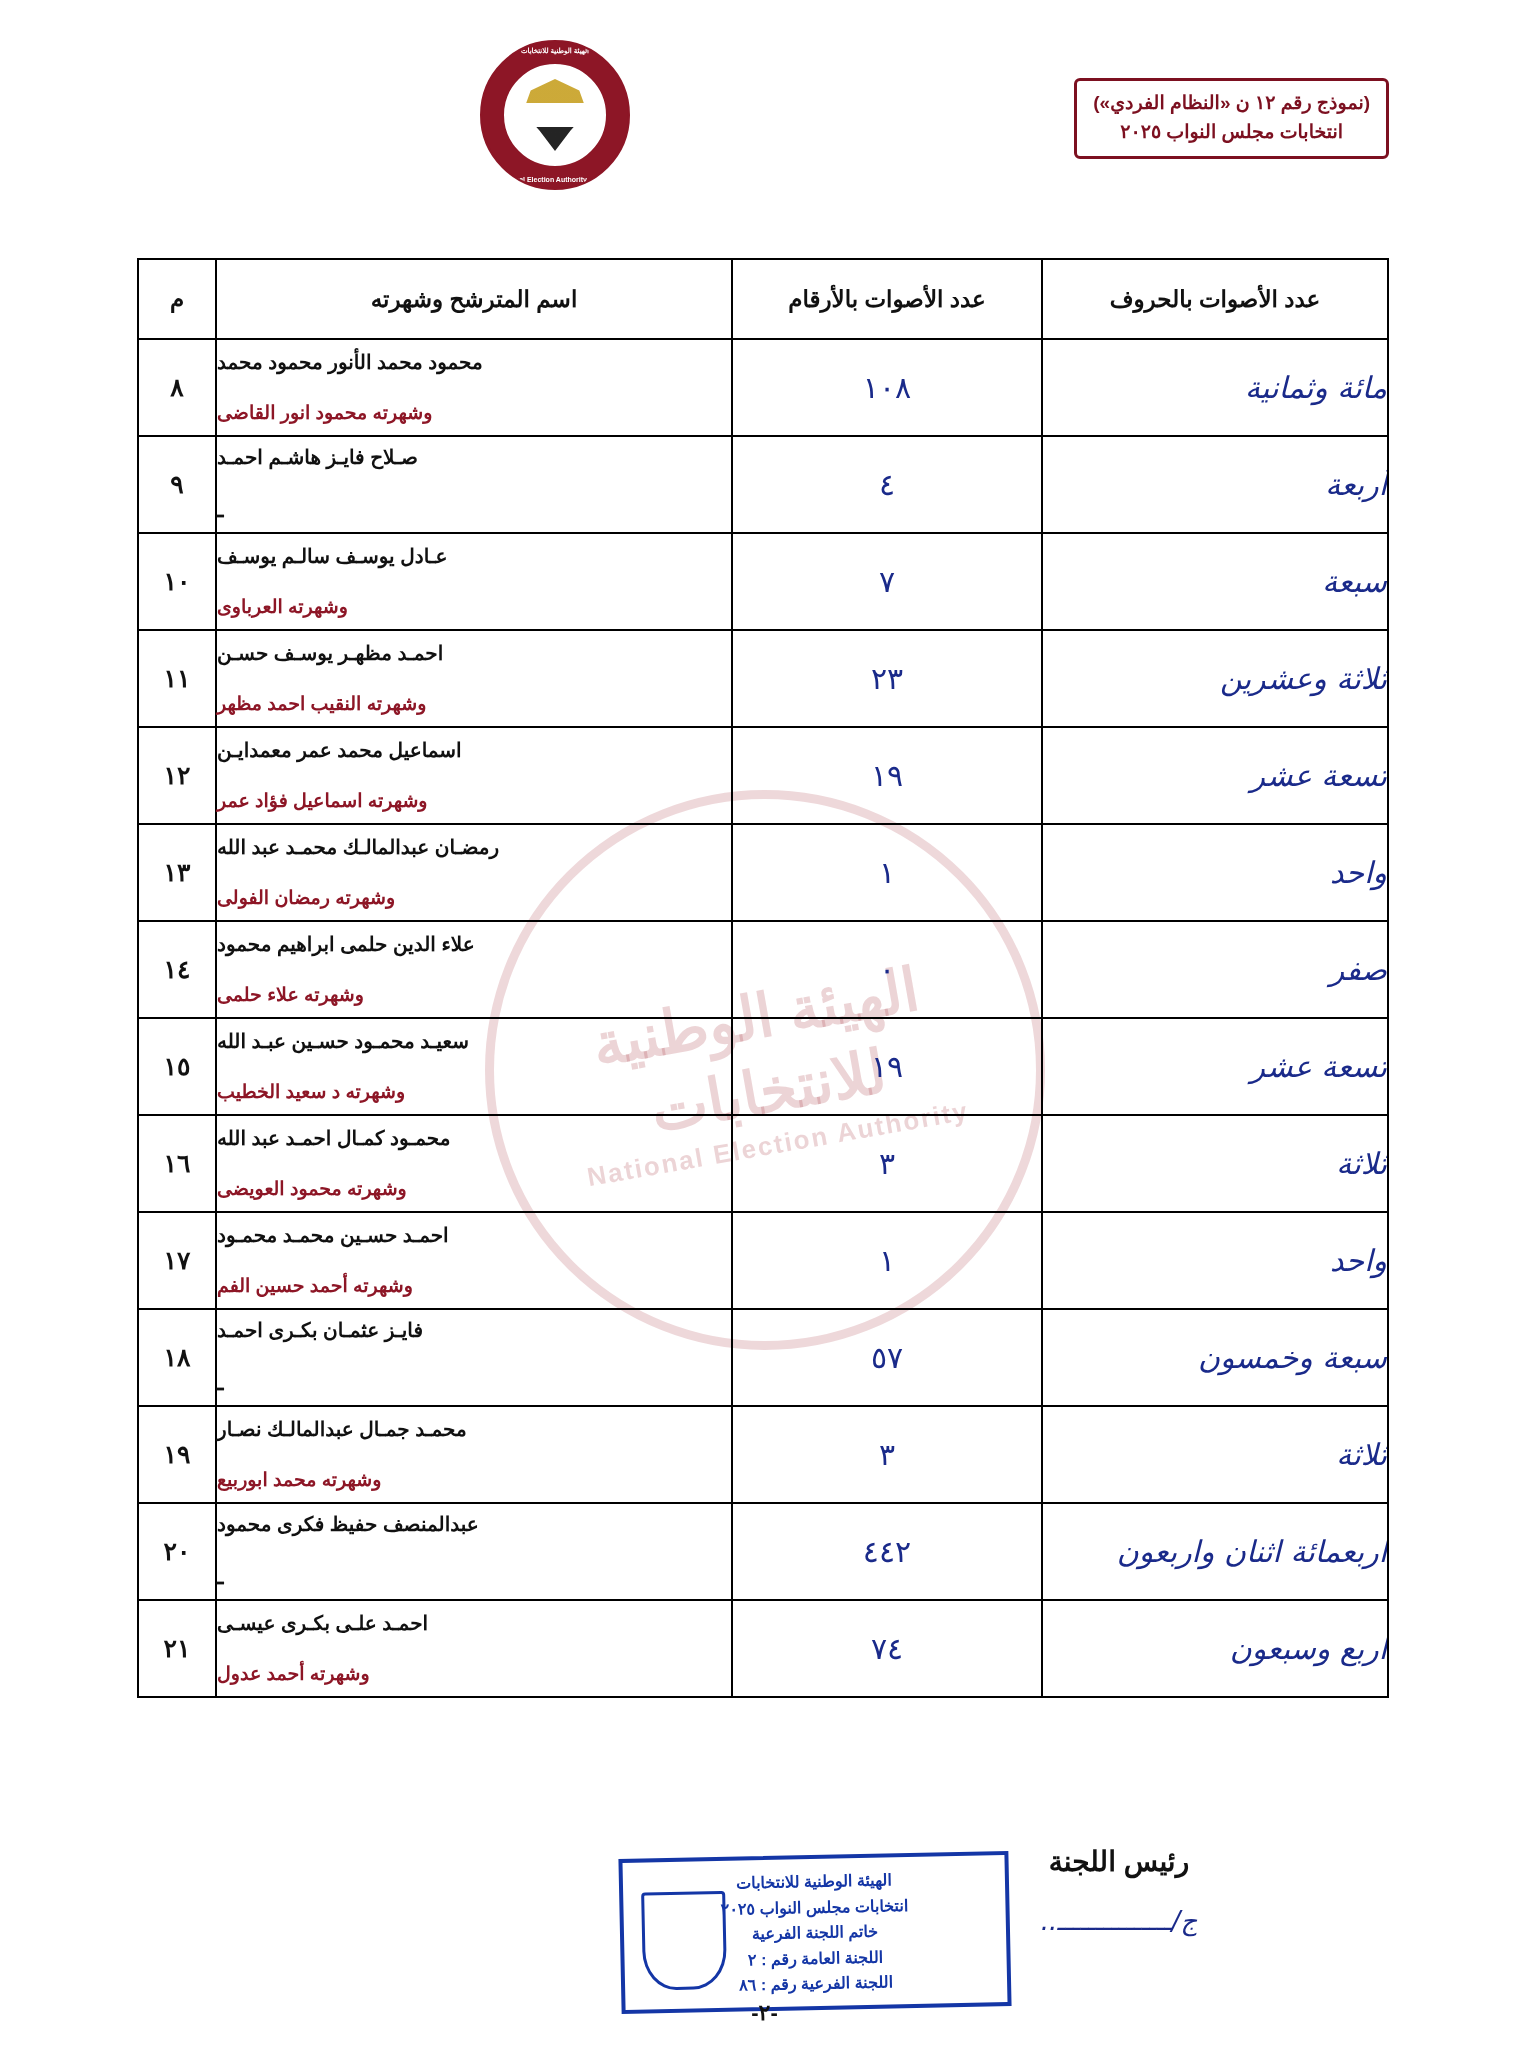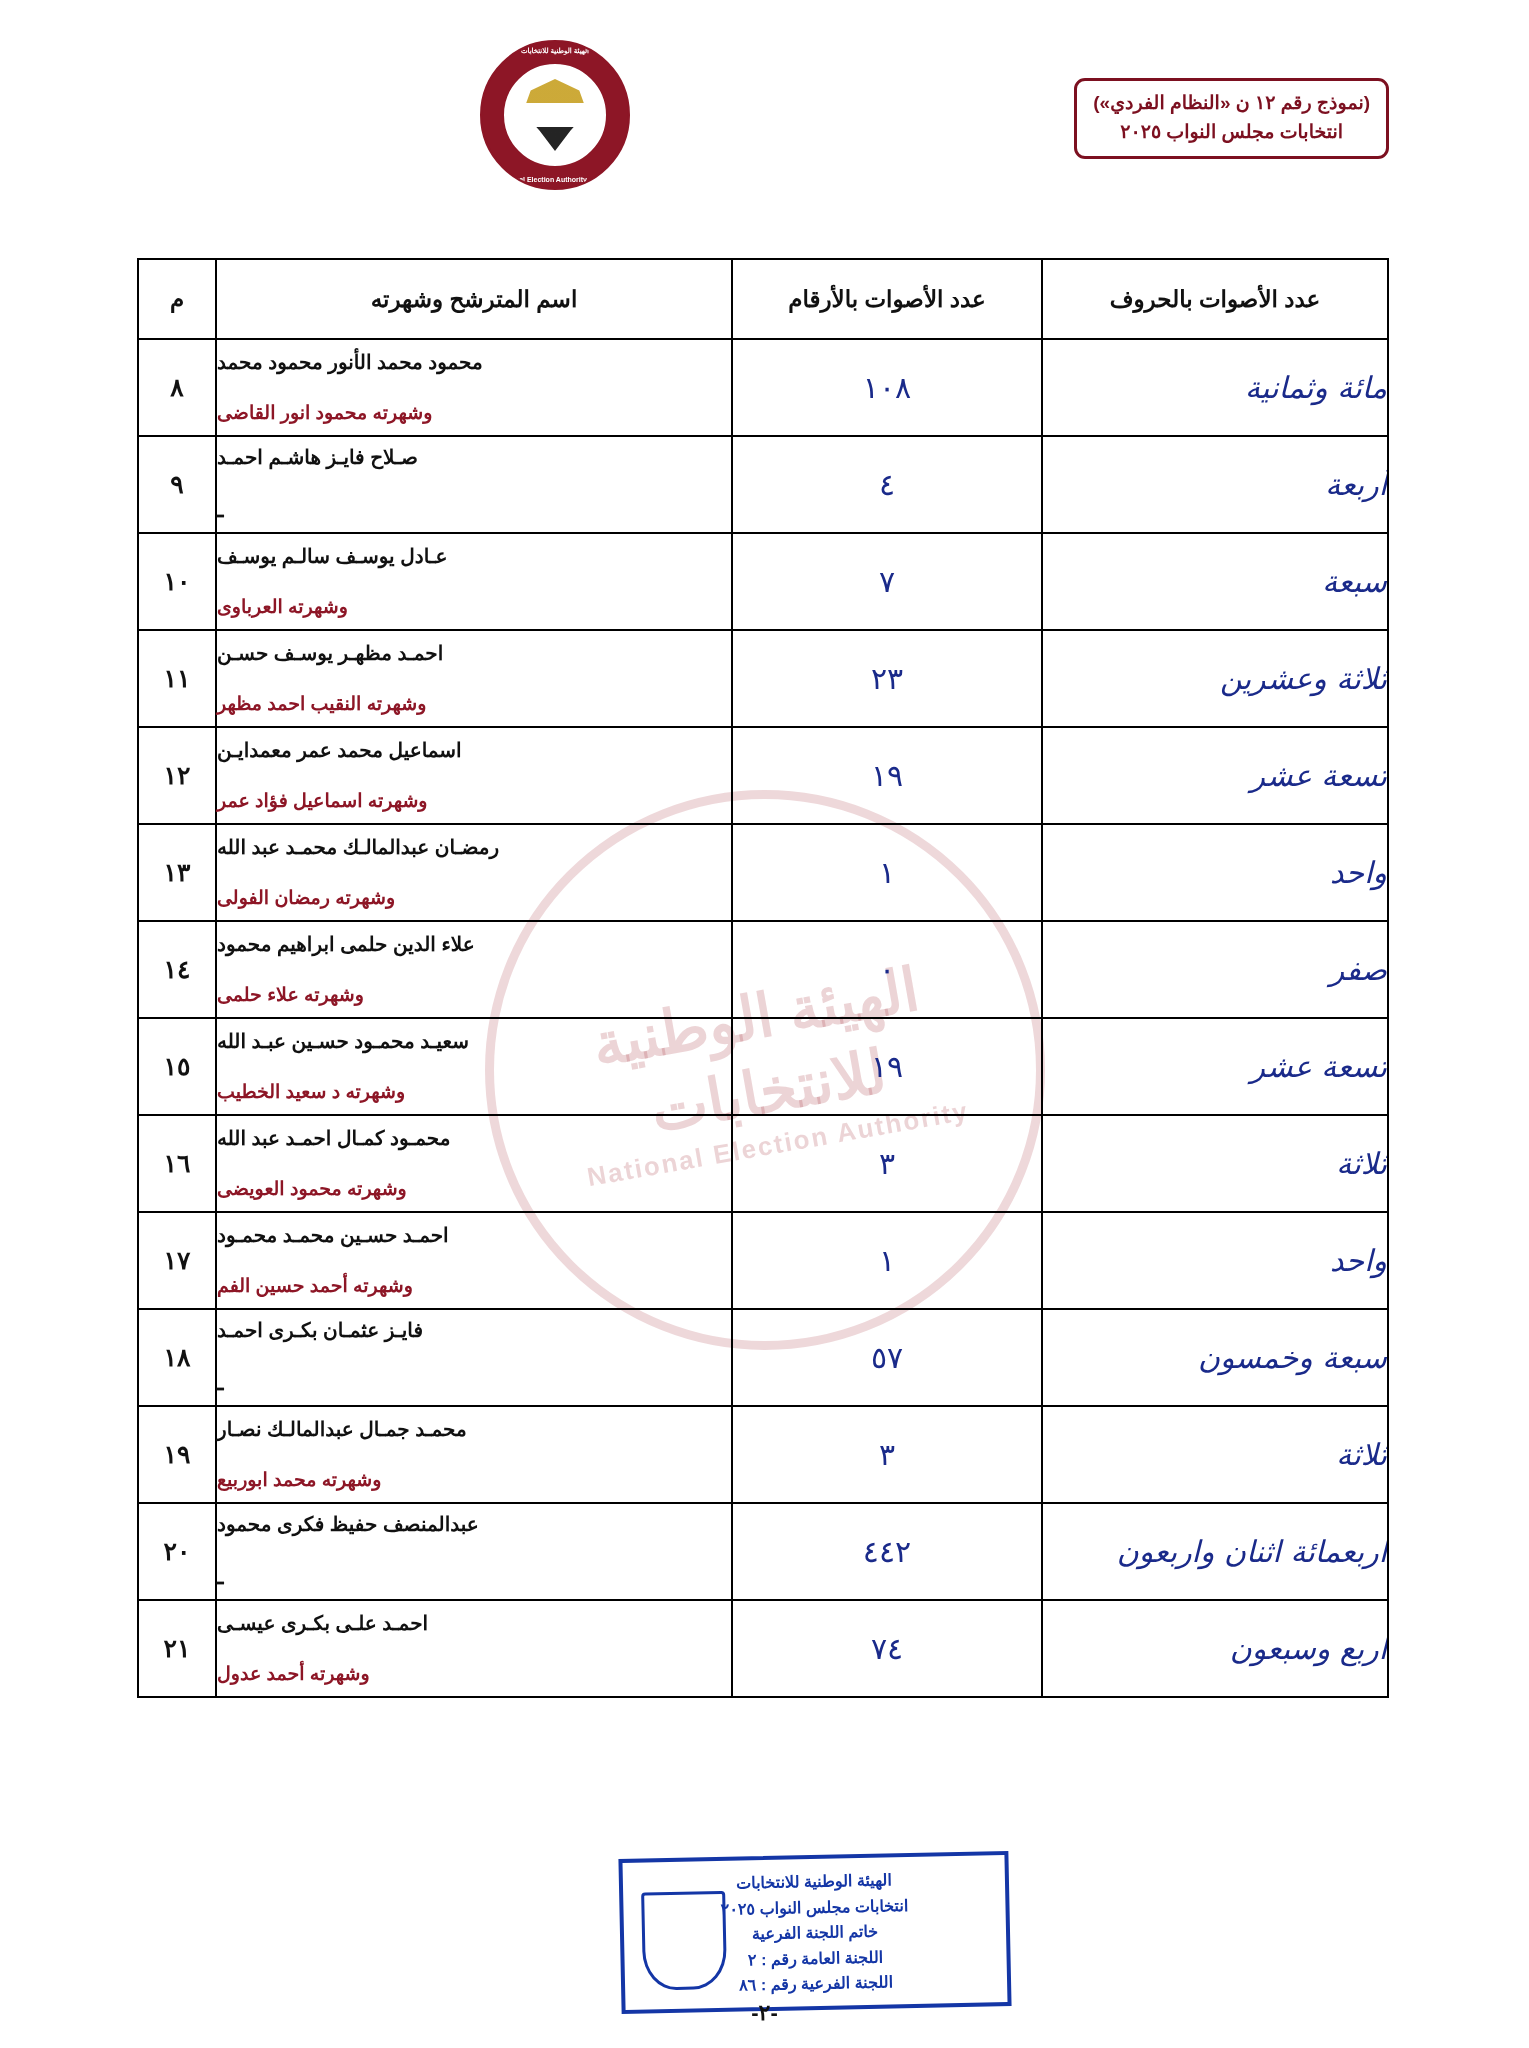--- a/index.html
+++ b/index.html
@@ -22,21 +22,21 @@
     top: 40px;
     left: 0;
     width: 100%;
     height: 160px;
   }
   .form-stamp {
     position: absolute;
     right: 140px;
     top: 38px;
     border: 3px solid #7c1020;
-    border-radius: 11px;
+    border-radius: 6px;
     padding: 7px 16px 9px 16px;
     text-align: center;
     color: #7c1020;
     font-weight: bold;
     line-height: 1.55;
     font-size: 19px;
     background: #fff;
     letter-spacing: 0px;
   }
   .form-stamp div { white-space: nowrap; }
@@ -420,20 +420,24 @@
             <span class="cand-line1">احمـد علـى بكـرى عيسـى</span>
             <span class="cand-line2">وشهرته أحمد عدول</span>
           </td>
           <td class="cell-num">٢١</td>
         </tr>
       </tbody>
   </table>
 </div>
 
 <div class="footer">
+  <div class="chair-block">
+    <div class="chair-title">رئيس اللجنة</div>
+    <div class="chair-sign">ج/ـــــــــــــــ..</div>
+  </div>
 
   <div class="official-stamp">
     <span class="s-emblem"></span>
     <span class="s-line">الهيئة الوطنية للانتخابات</span>
     <span class="s-line">انتخابات مجلس النواب ٢٠٢٥</span>
     <span class="s-line">خاتم اللجنة الفرعية</span>
     <span class="s-line">اللجنة العامة رقم : ٢</span>
     <span class="s-line">اللجنة الفرعية رقم : ٨٦</span>
   </div>
 </div>

